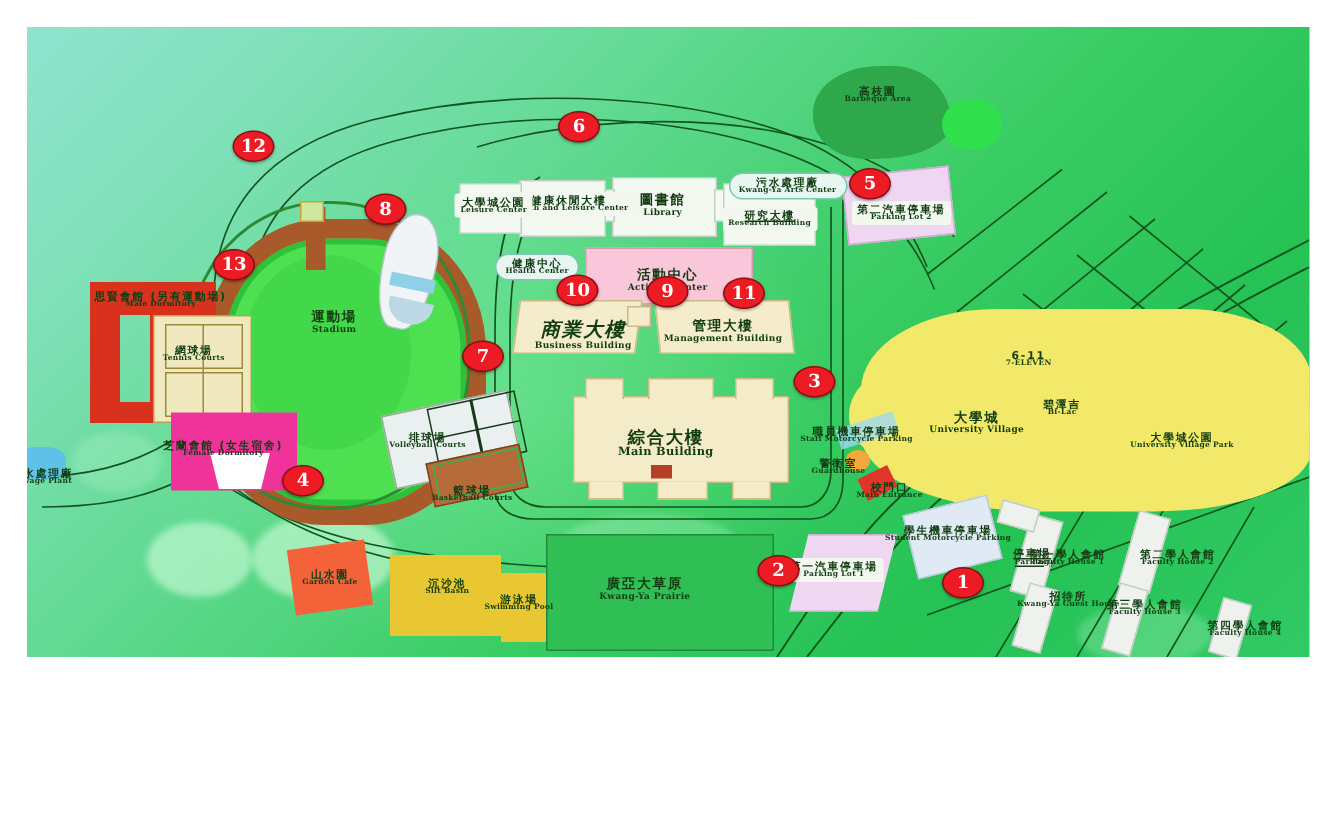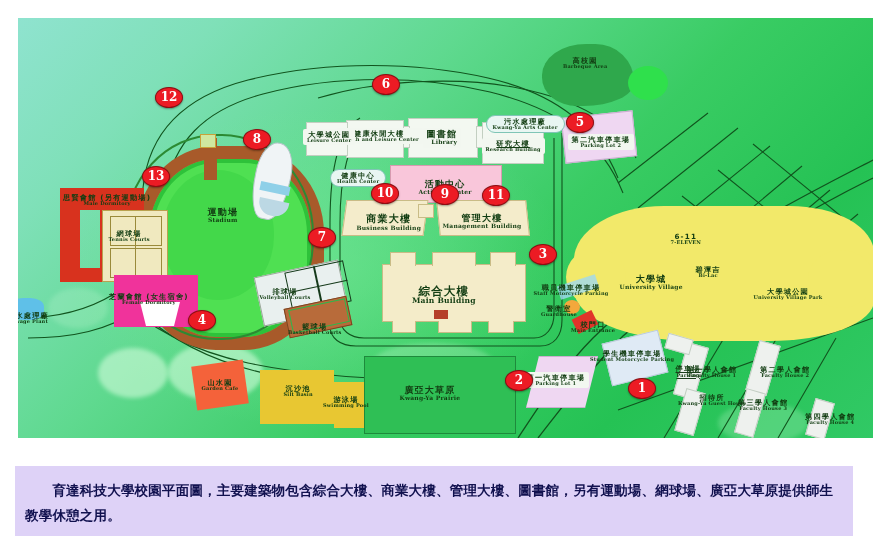--- a/index.html
+++ b/index.html
@@ -167,30 +167,30 @@
     <div class="bld" style="left:242px;top:166px;width:30px;height:9px;background:#8fd0e8;transform:rotate(12deg);"></div>
     <div class="bld" style="left:240px;top:182px;width:30px;height:16px;background:#bcd8e4;border-radius:0 0 14px 14px;transform:rotate(12deg);"></div>
 
     <div class="bld" style="left:-8px;top:280px;width:34px;height:22px;background:#5fc0e8;border-radius:40%;"></div>
 
     <div id="label-layer">
         <div class="lbl" style="left: 394px; top: 267px;">
           <span class="cn" style="font-size: 11.5px;">綜合大樓</span>
           <span class="en" style="font-size: 7.6px;">Main Building</span>
         </div>
-        <div class="lbl wb" style="left: 404.5px; top: 110px; text-align: right;">
+        <div class="lbl wb" style="left: 404.5px; top: 110px;">
           <span class="cn" style="font-size: 9px;">圖書館</span>
           <span class="en" style="font-size: 6px;">Library</span>
         </div>
         <div class="lbl" style="left: 400.5px; top: 162px;">
           <span class="cn" style="font-size: 9px;">活動中心</span>
           <span class="en" style="font-size: 6px;">Activity Center</span>
         </div>
         <div class="lbl" style="left: 338.5px; top: 196px;">
-          <span class="cn" style="font-size: 10px;">商業大樓</span>
+          <span class="cn" style="font-size: 13px; font-style: italic;">商業大樓</span>
           <span class="en" style="font-size: 6px;">Business Building</span>
         </div>
         <div class="lbl" style="left: 424.5px; top: 196px;">
           <span class="cn" style="font-size: 9px;">管理大樓</span>
           <span class="en" style="font-size: 6px;">Management Building</span>
         </div>
         <div class="lbl wb" style="left: 463.5px; top: 119.5px;">
           <span class="cn" style="font-size: 7.2px; text-decoration: underline;">研究大樓</span>
           <span class="en" style="font-size: 5px;">Research Building</span>
         </div>
@@ -335,17 +335,14 @@
         <div class="mk" style="left: 225px; top: 111px;">8</div>
         <div class="mk" style="left: 413px; top: 166px;">9</div>
         <div class="mk" style="left: 353px; top: 165px;">10</div>
         <div class="mk" style="left: 464px; top: 167px;">11</div>
         <div class="mk" style="left: 137px; top: 69px;">12</div>
         <div class="mk" style="left: 124px; top: 148px;">13</div>
       </div>
 
   </div>
 
-  <div id="caption">
-    <p>　　育達科技大學校園平面圖，主要建築物包含綜合大樓、商業大樓、管理大樓、圖書館，另有運動場、網球場、廣亞大草原提供師生教學休憩之用。</p>
-  </div>
 
 </div>
 
 </body></html>

